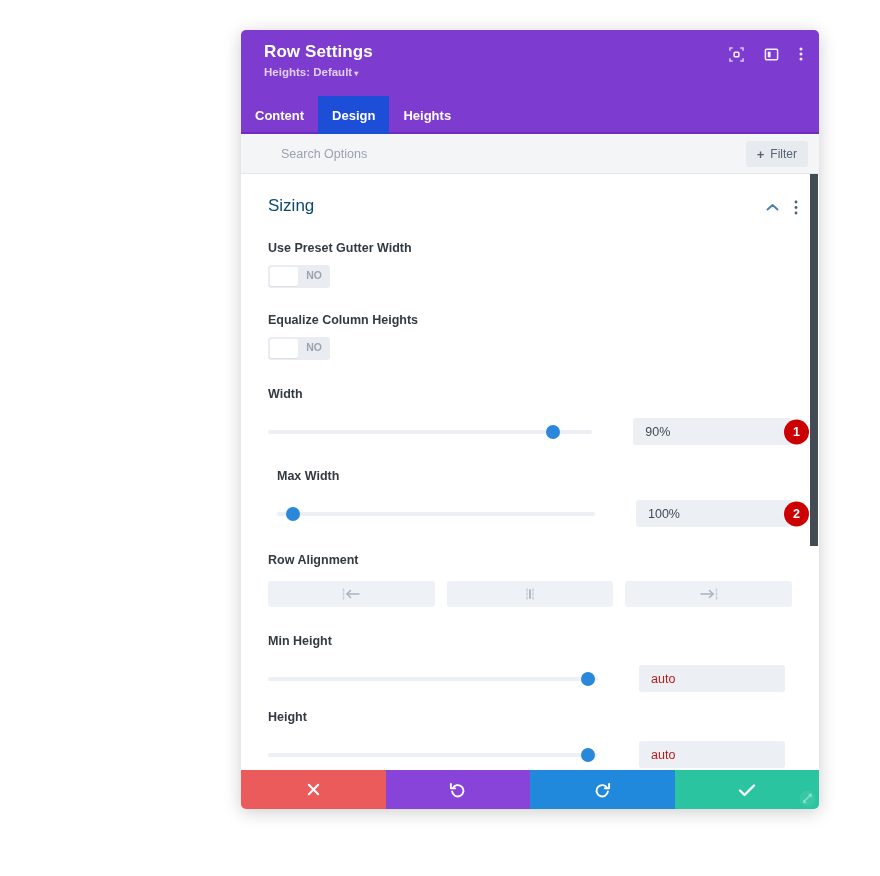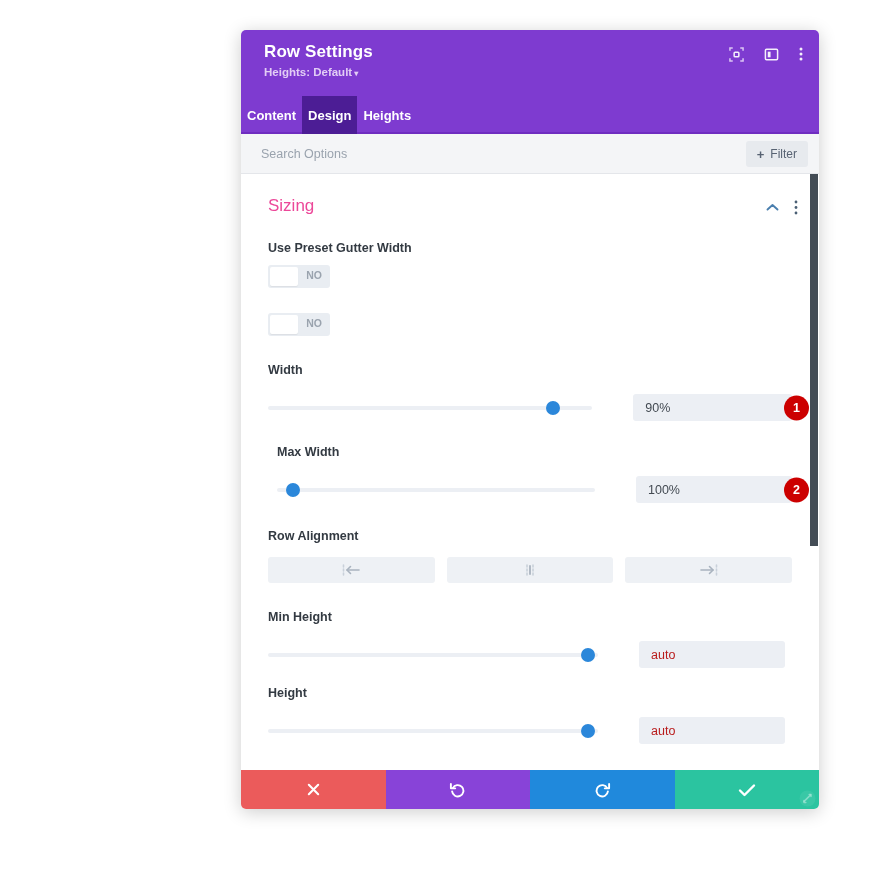--- a/index.html
+++ b/index.html
@@ -53,36 +53,36 @@
   
   .tabs {
     display: flex;
     background: #7e3bd0;
     height: 38px;
     border-bottom: 2px solid #6f2dc0;
   }
   .tab {
     display: flex; align-items: center; justify-content: center;
     height: 38px;
-    padding: 0 6px;
+    padding: 0 14px;
     color: #ffffff;
     font-size: 13px;
     font-weight: bold;
     cursor: pointer;
   }
-  .tab.active { background: #4c1d95; }
+  .tab.active { background: #1d4ed8; }
 
   
   .searchbar {
     position: relative;
     height: 40px;
     background: #f4f5f7;
     border-bottom: 1px solid #e4e6ea;
     display: flex; align-items: center;
-    padding-left: 20px;
+    padding-left: 40px;
   }
   .searchbar input {
     border: none; outline: none;
     background: transparent;
     font-family: "Liberation Sans", sans-serif;
     font-size: 12.5px;
     color: #4a5568;
     width: 400px;
   }
   .searchbar input::placeholder { color: #9aa3ae; }
@@ -107,21 +107,21 @@
     overflow: hidden;
     background: #ffffff;
   }
   .body-inner { padding: 0 0 0 0; }
 
   .sect-hdr {
     position: relative;
     padding: 22px 27px 12px 27px;
   }
   .sect-title {
-    color: #ec4899;
+    color: #0c4a6e;
     font-size: 17px;
   }
   .sect-tools {
     position: absolute;
     right: 21px; top: 26px;
     display: flex; align-items: center; gap: 15px;
   }
   .sect-tools .ic { cursor: pointer; line-height: 0; }
 
   .field { padding: 0 27px; position: relative; }
@@ -341,20 +341,21 @@
 
       <div class="field" style="margin-top:13px;">
         <div class="field-label">Use Preset Gutter Width</div>
         <div class="toggle">
           <div class="knob"></div>
           <div class="tlabel">NO</div>
         </div>
       </div>
 
       <div class="field" style="margin-top:25px;">
+        <div class="field-label">Equalize Column Heights</div>
         <div class="toggle">
           <div class="knob"></div>
           <div class="tlabel">NO</div>
         </div>
       </div>
 
       <div class="field" style="margin-top:27px;">
         <div class="field-label">Width</div>
         <div class="slider-row">
           <div class="slider">

